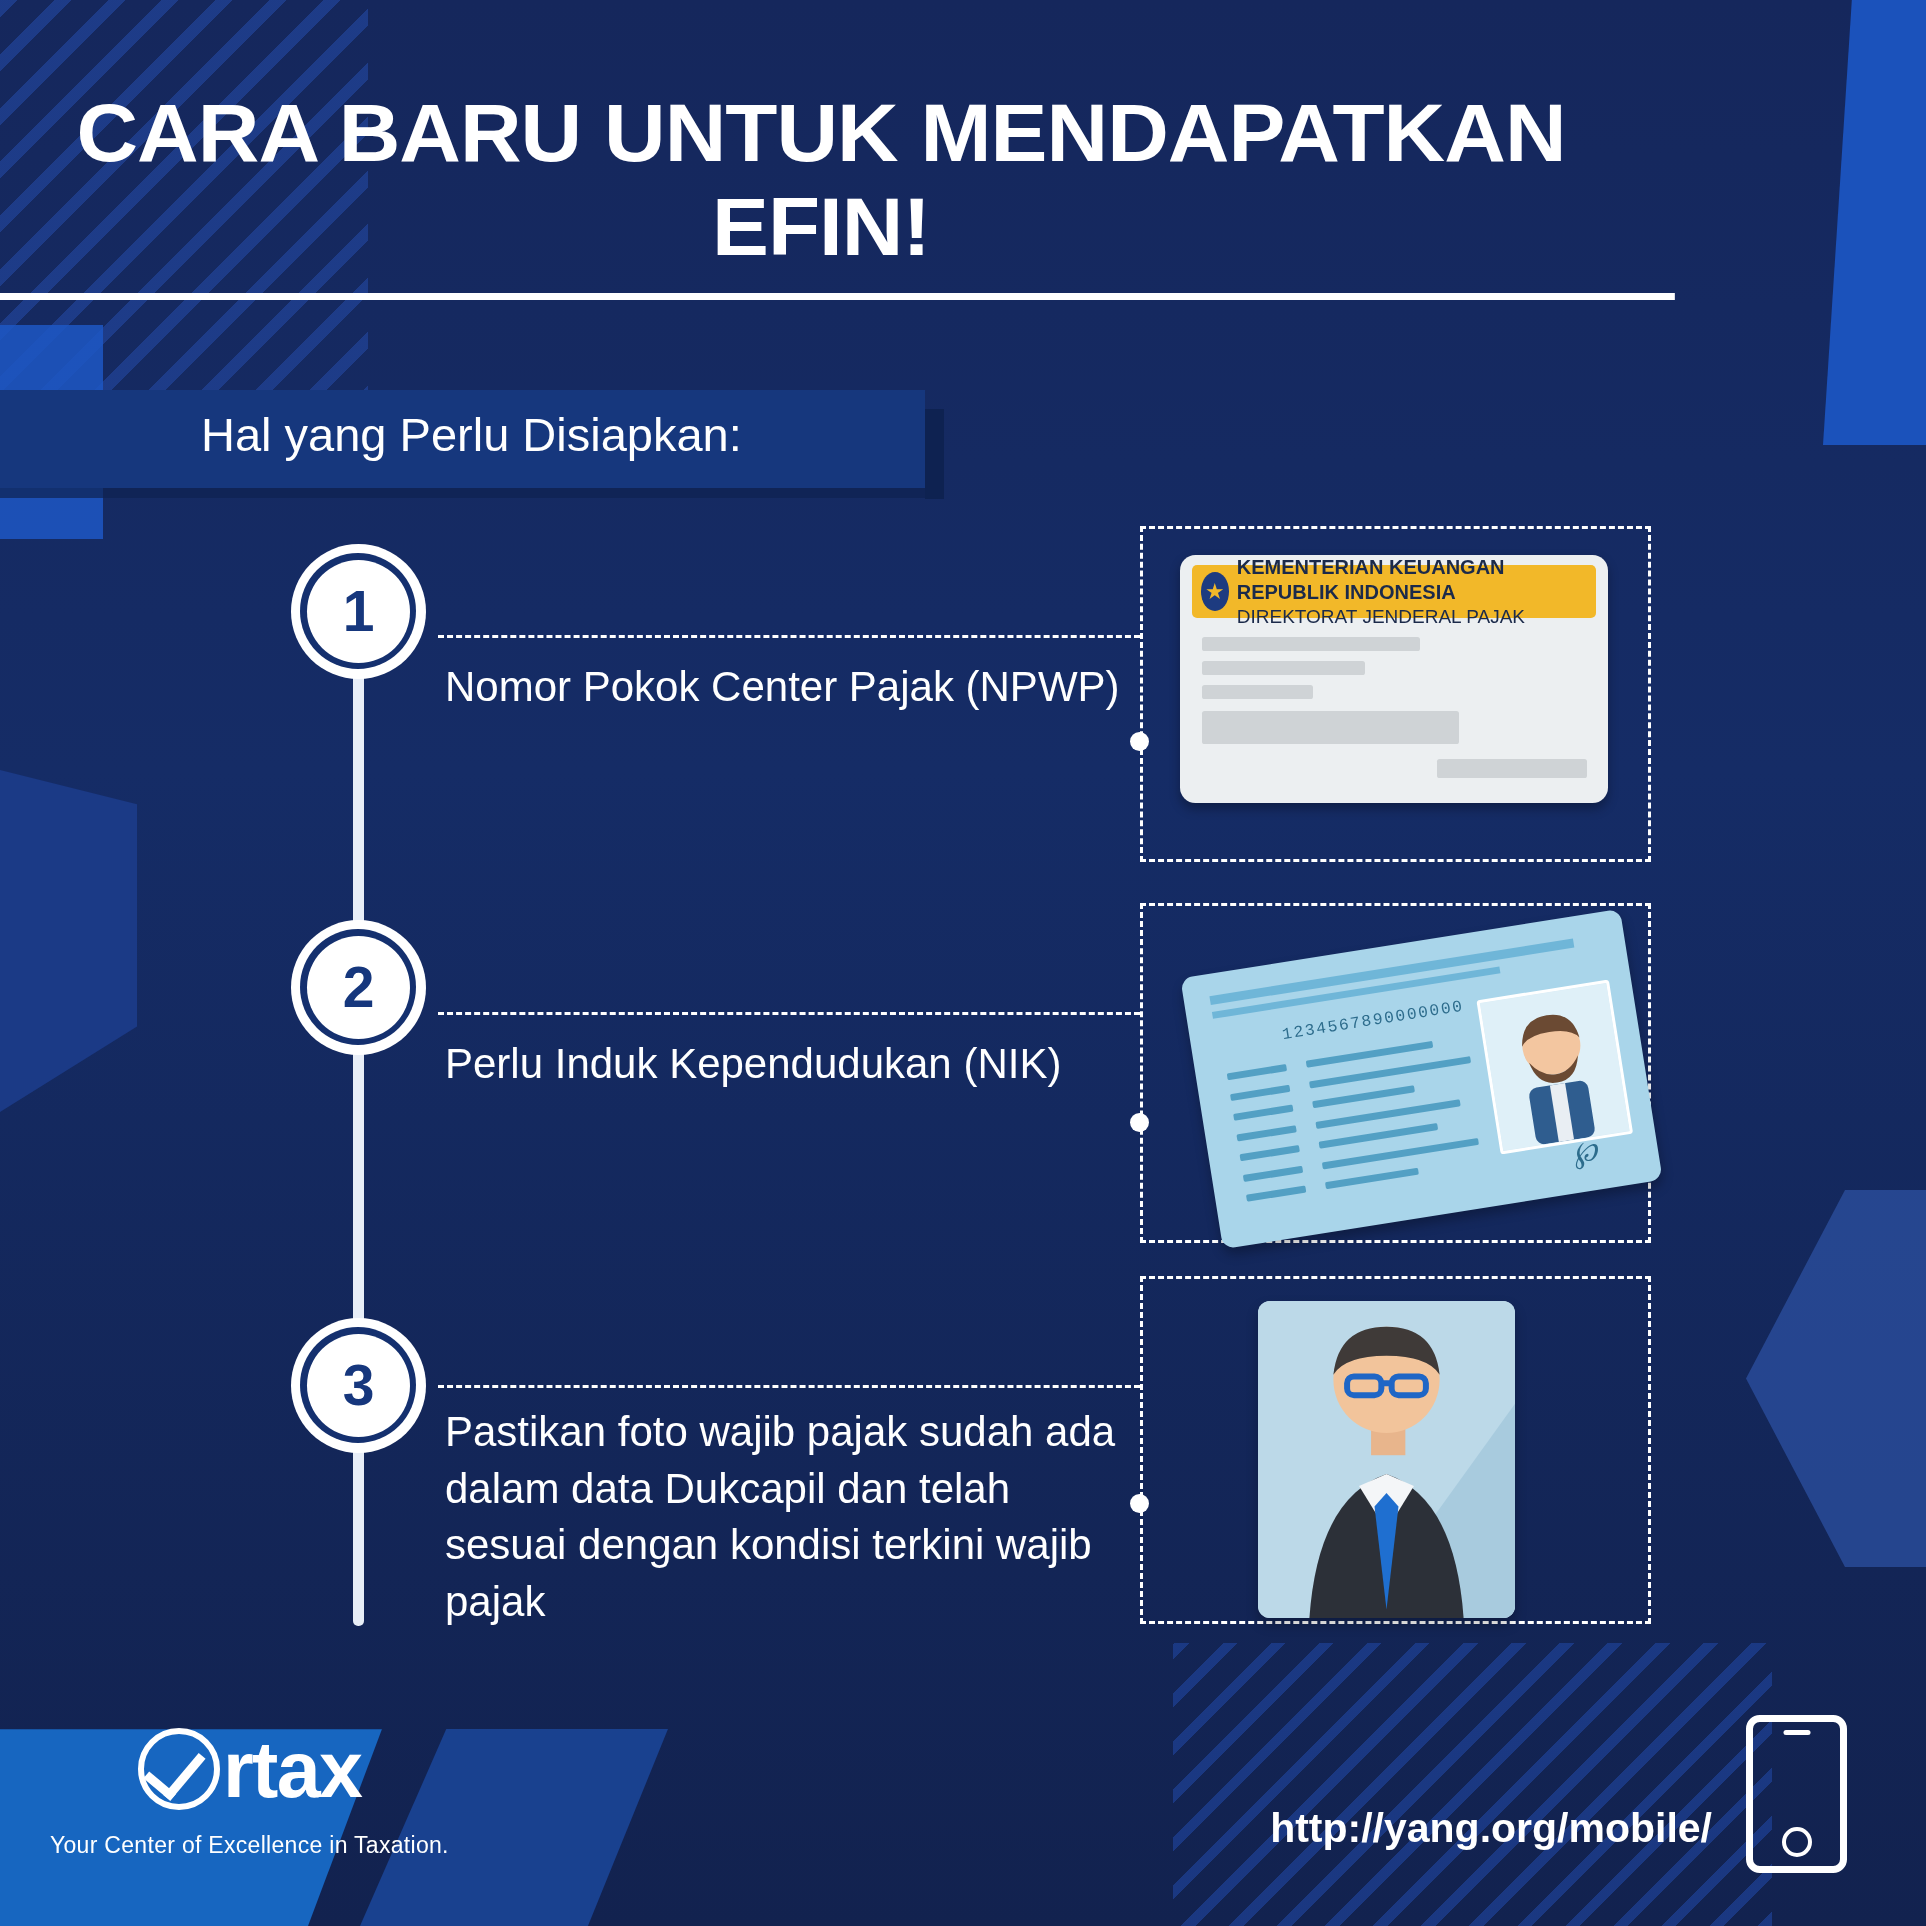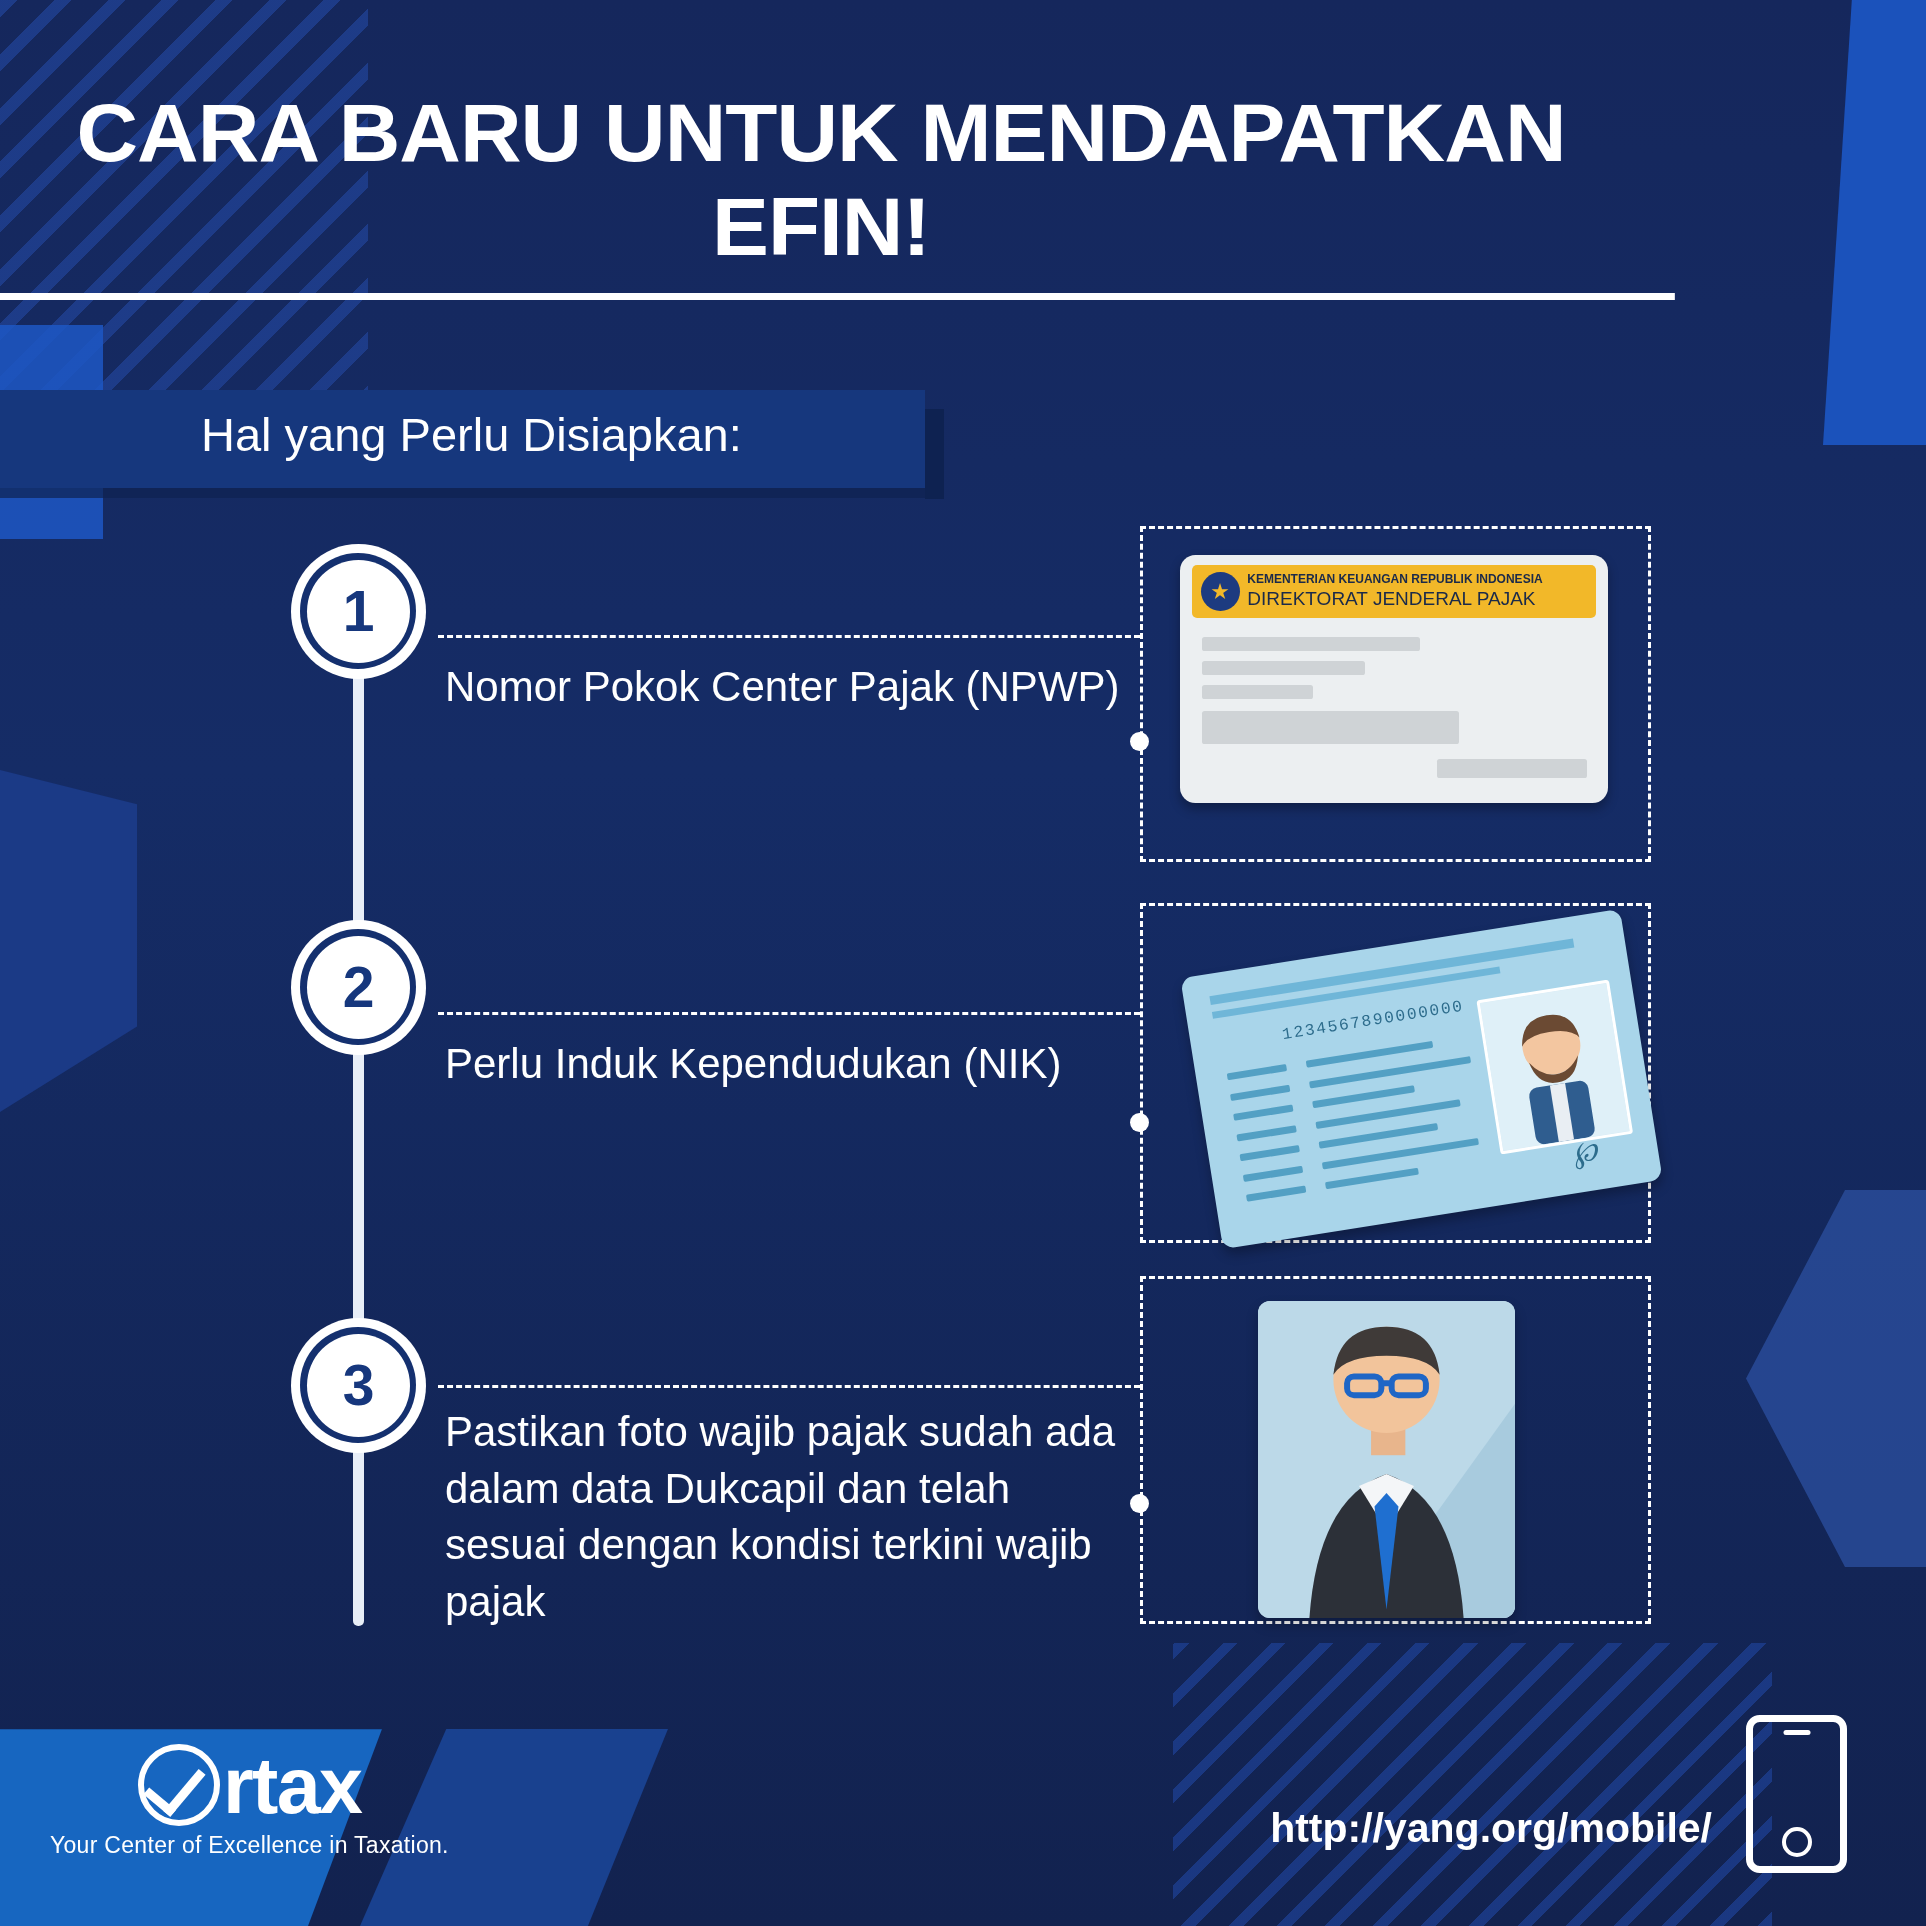--- a/index.html
+++ b/index.html
@@ -239,21 +239,21 @@
     display: flex; align-items: center; justify-content: center;
     color: #f2b829;
     font-size: 19px;
     font-weight: bold;
   }
   .npwp-head-text {
     margin-left: 7.7px;
     color: #1b2a4a;
     line-height: 1.25;
   }
-  .npwp-head-text .l1 { font-size: 12px; font-weight: bold; }
+  .npwp-head-text .l1 { font-size: 20px; font-weight: bold; }
   .npwp-head-text .l2 { font-size: 19px; font-weight: normal; }
   .npwp-line {
     position: absolute;
     background: #cfd3d6;
     border-radius: 2.6px;
   }
 
   
   .ktp-wrap {
     position: absolute;
@@ -352,21 +352,21 @@
     content: "";
     position: absolute;
     left: 13.7px; top: 6.8px;
     width: 26px; height: 46px;
     border-right: 9.4px solid #ffffff;
     border-bottom: 9.4px solid #ffffff;
     transform: rotate(40deg);
   }
   .logo-tag {
     font-size: 23px;
-    margin-top: 6px;
+    margin-top: 22px;
     letter-spacing: 0.3px;
   }
   .url {
     position: absolute;
     right: 214px;
     bottom: 74px;
     color: #ffffff;
     font-size: 41px;
     font-weight: bold;
   }

